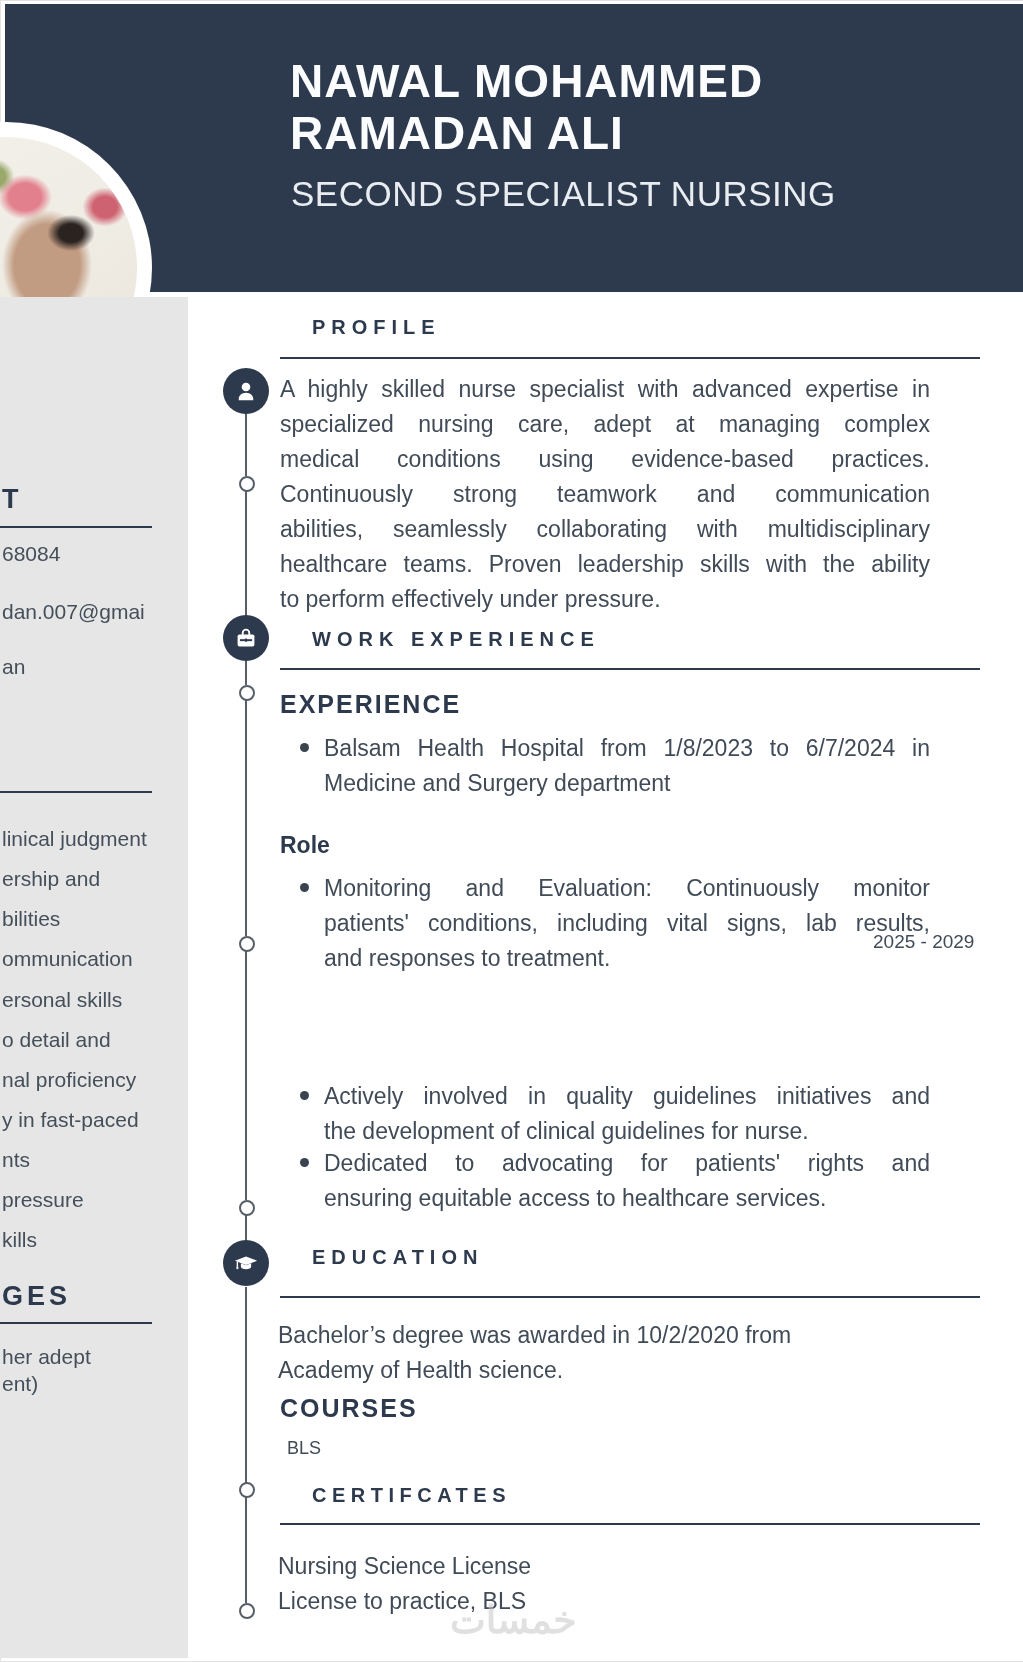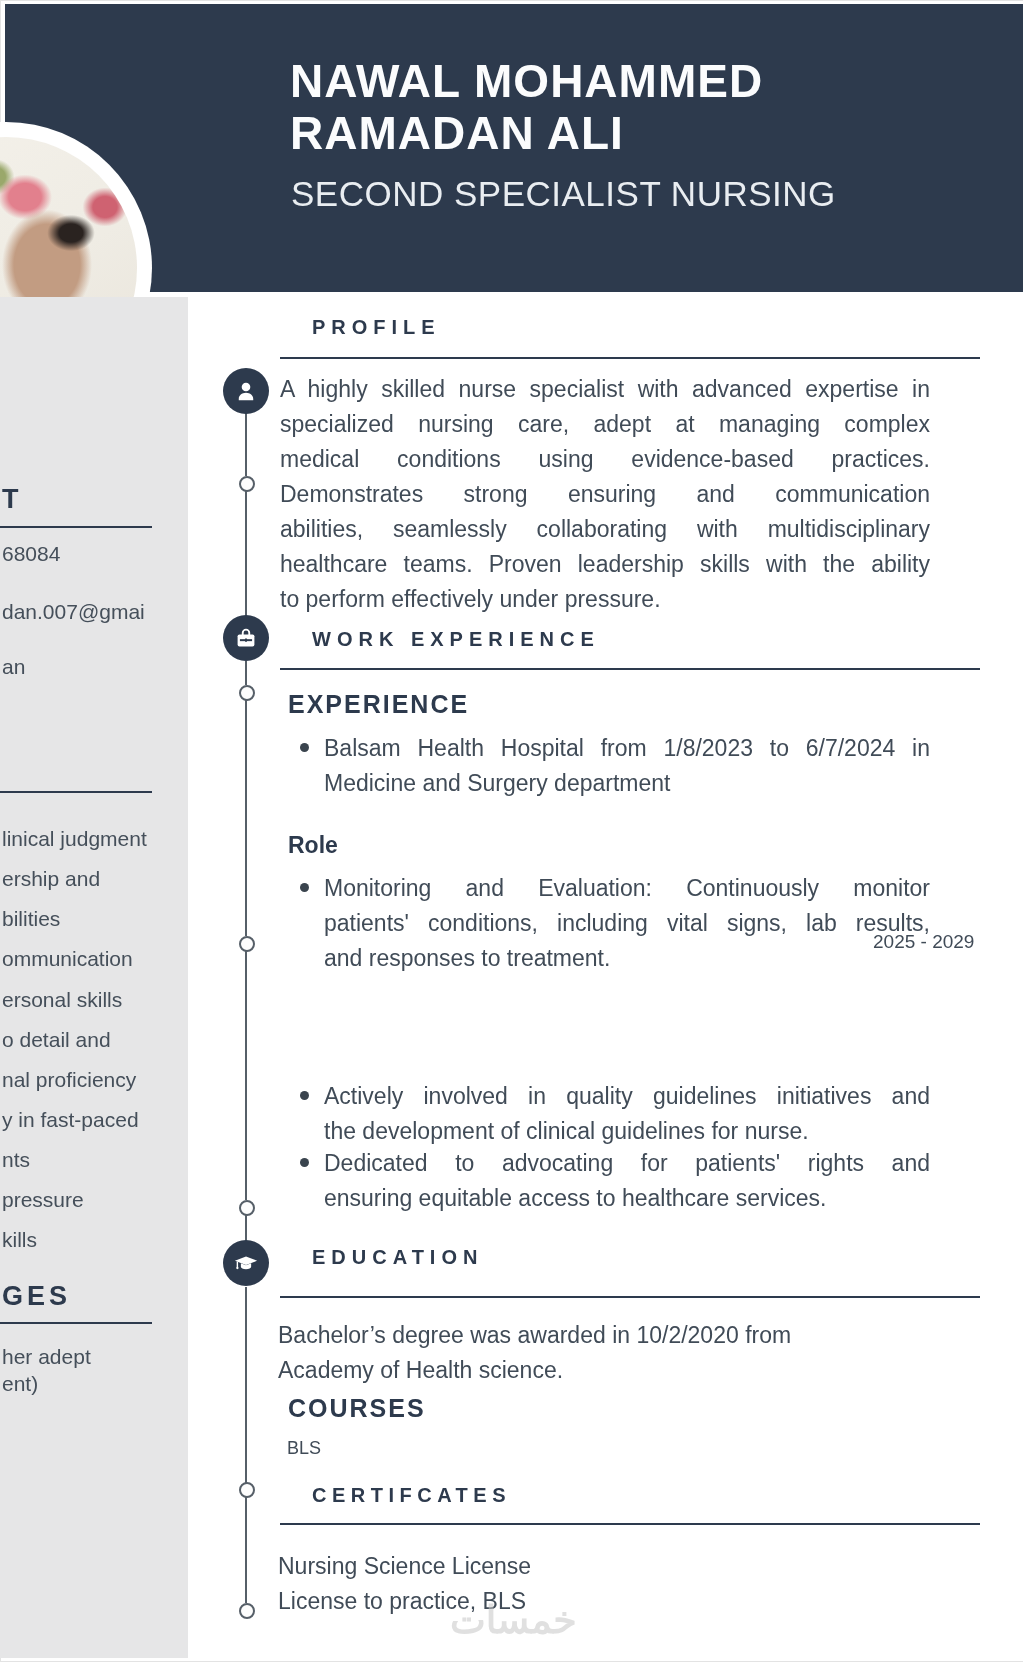--- a/index.html
+++ b/index.html
@@ -46,21 +46,21 @@
   .ticon svg{width:28px; height:28px; display:block;}
   
   .sec-title{position:absolute; left:280px; color:#2d3a4d; font-weight:700; font-size:20px;
          letter-spacing:6px; white-space:nowrap;margin-left:32px;}
   .sec-title.small-ls{letter-spacing:5.5px;}
   .rule{position:absolute; left:280px; width:700px; height:2px; background:#2d3a4d;}
   .body-t{color:#404b57; font-size:23px; line-height:35px;}
   .block{position:absolute; left:280px; width:650px;}
   .jl{text-align:justify; text-align-last:justify;}
   .ll{text-align:left; text-align-last:left;}
-  .sub-h{position:absolute; left:288px; color:#2d3a4d; font-weight:700; white-space:nowrap;}
+  .sub-h{position:absolute; left:280px; color:#2d3a4d; font-weight:700; white-space:nowrap;}
   .bullet{position:absolute; left:324px; width:606px;}
   .dot{position:absolute; left:-24px; top:12px; width:9px; height:9px; border-radius:50%;
        background:#3a444e;}
   .date-float{position:absolute; left:873px; top:931px; font-size:19px; color:#404b57;
        white-space:nowrap;}
   .plain-line{position:absolute; left:278px; color:#404b57; font-size:23px; white-space:nowrap;}
   .watermark{position:absolute; left:450px; top:1598px; font-size:38px; font-weight:700;
        color:#c7c7c7; opacity:.55; direction:rtl; white-space:nowrap;}
 </style>
 </head>
@@ -142,21 +142,21 @@
       <circle cx="4.6" cy="16.3" r="1" fill="#fff"></circle>
       </svg>
   </div>
 
   <div class="sec-title" style="top:316px">PROFILE</div>
   <div class="rule" style="top:357px"></div>
   <div class="block body-t" style="top:372px">
     <div class="jl">A highly skilled nurse specialist with advanced expertise in</div>
     <div class="jl">specialized nursing care, adept at managing complex</div>
     <div class="jl">medical conditions using evidence-based practices.</div>
-    <div class="jl">Demonstrates strong ensuring and communication</div>
+    <div class="jl">Continuously strong teamwork and communication</div>
     <div class="jl">abilities, seamlessly collaborating with multidisciplinary</div>
     <div class="jl">healthcare teams. Proven leadership skills with the ability</div>
     <div class="ll">to perform effectively under pressure.</div>
   </div>
 
   <div class="sec-title" style="top:628px">WORK EXPERIENCE</div>
   <div class="rule" style="top:668px"></div>
   <div class="sub-h" style="top:690px;font-size:25px;letter-spacing:2px">EXPERIENCE</div>
 
   <div class="bullet body-t" style="top:731px">

